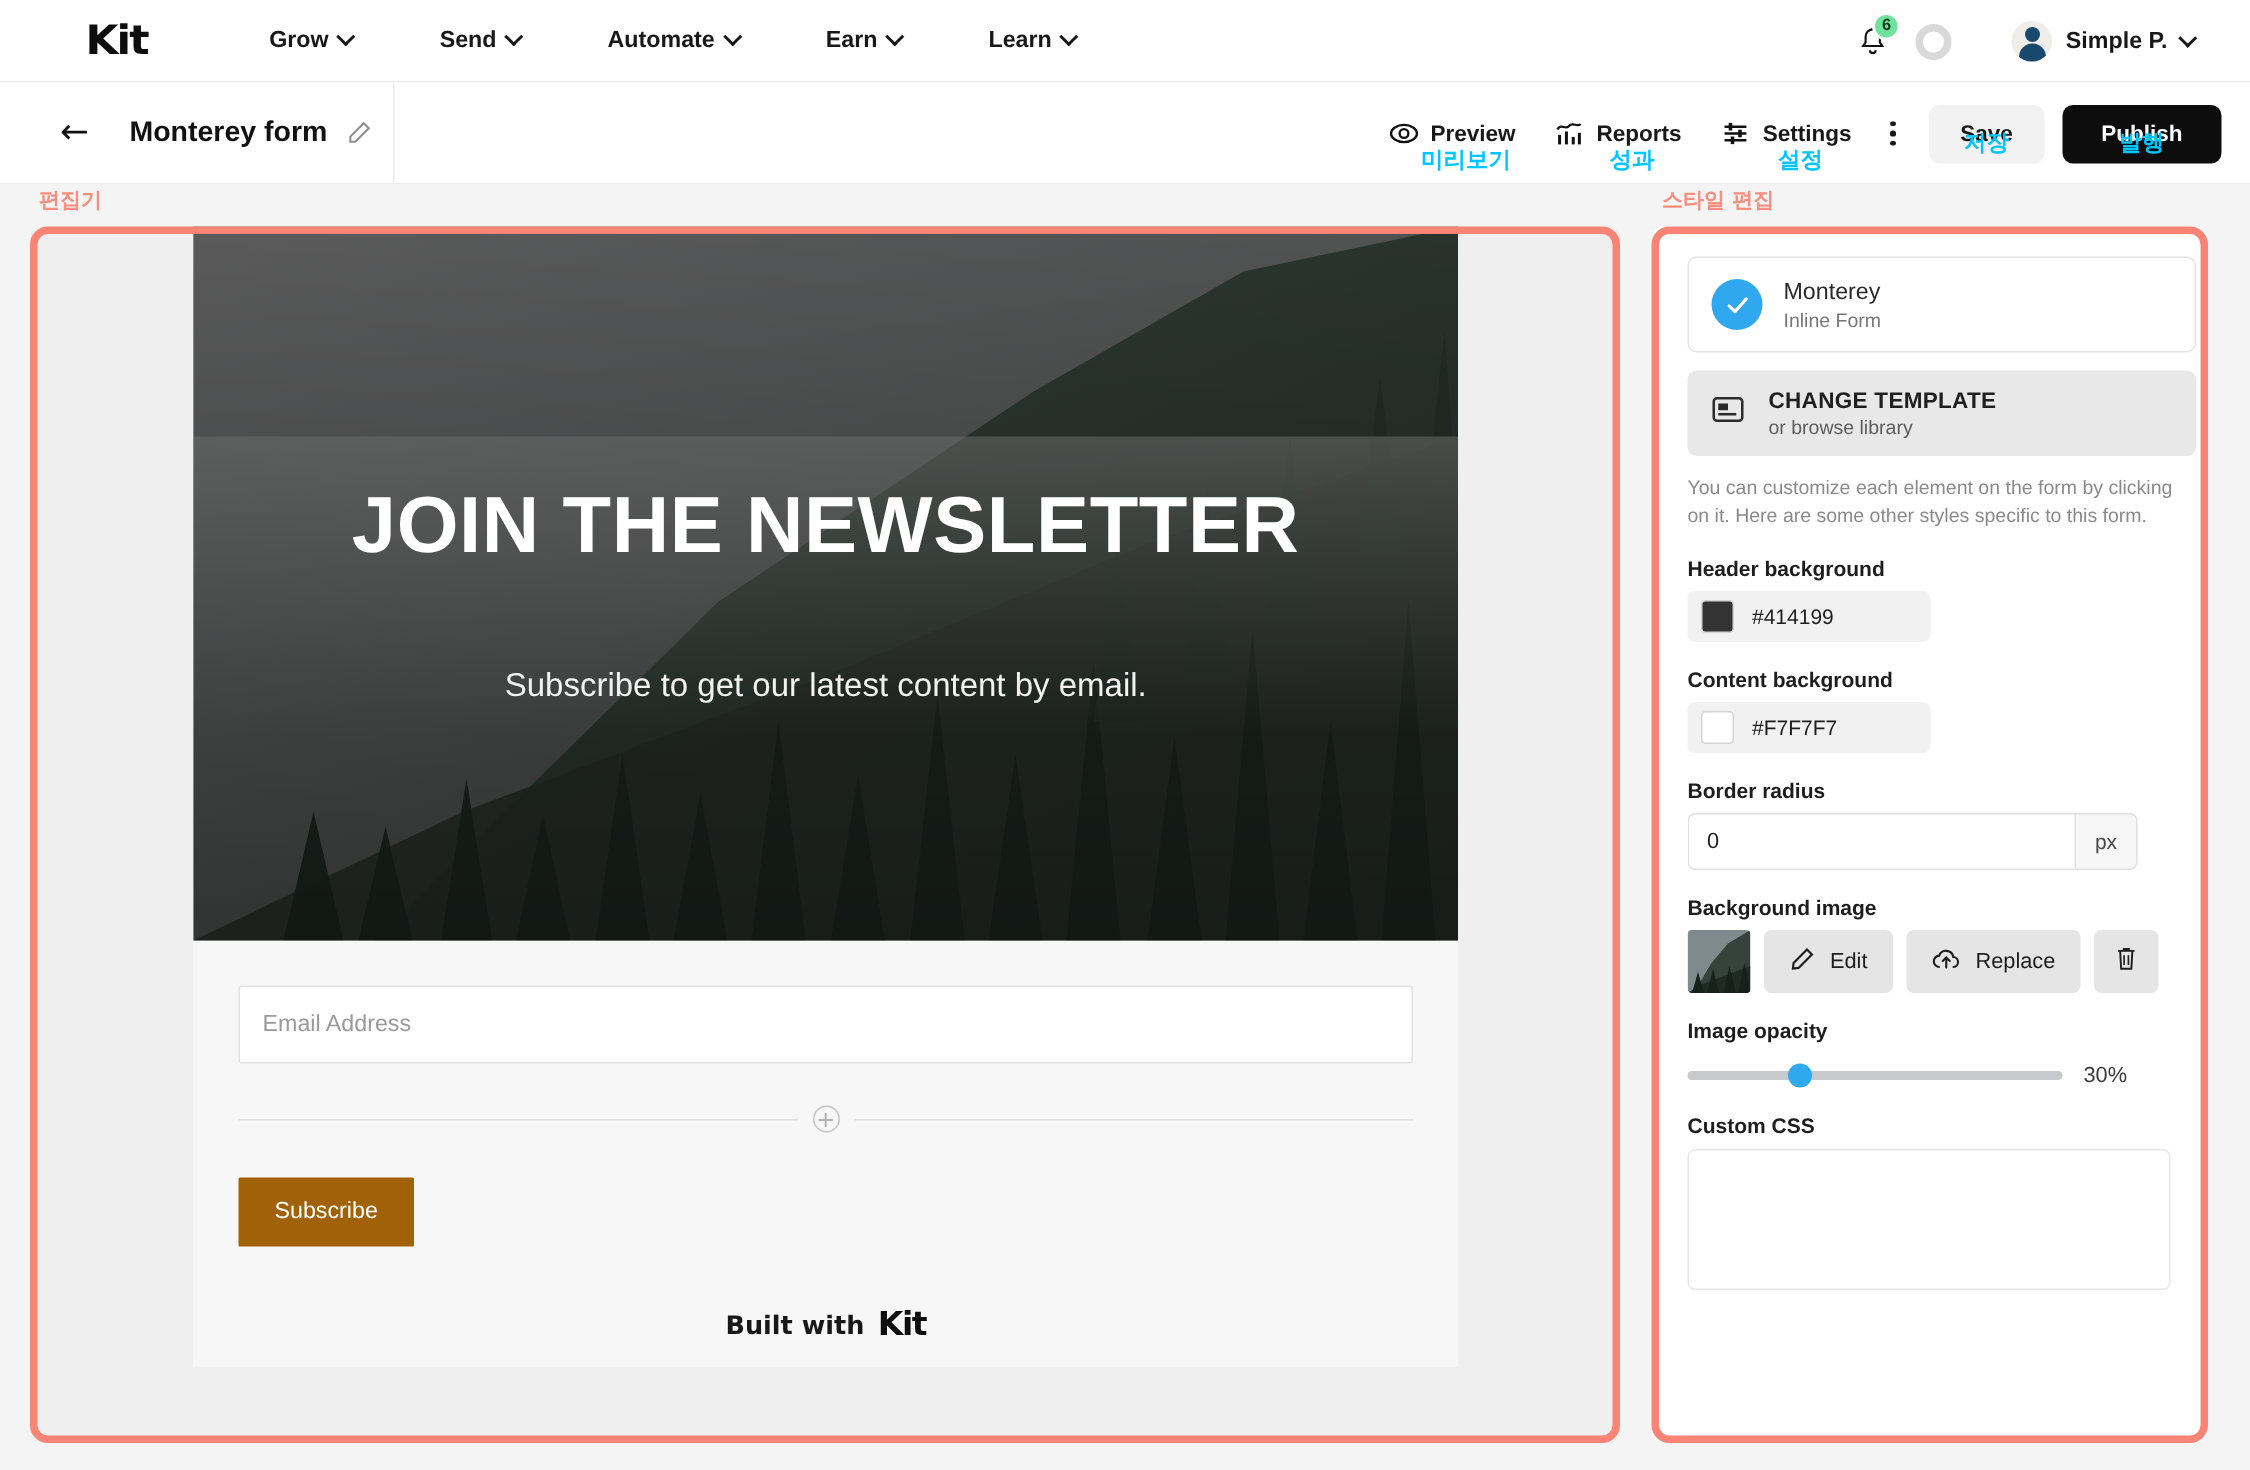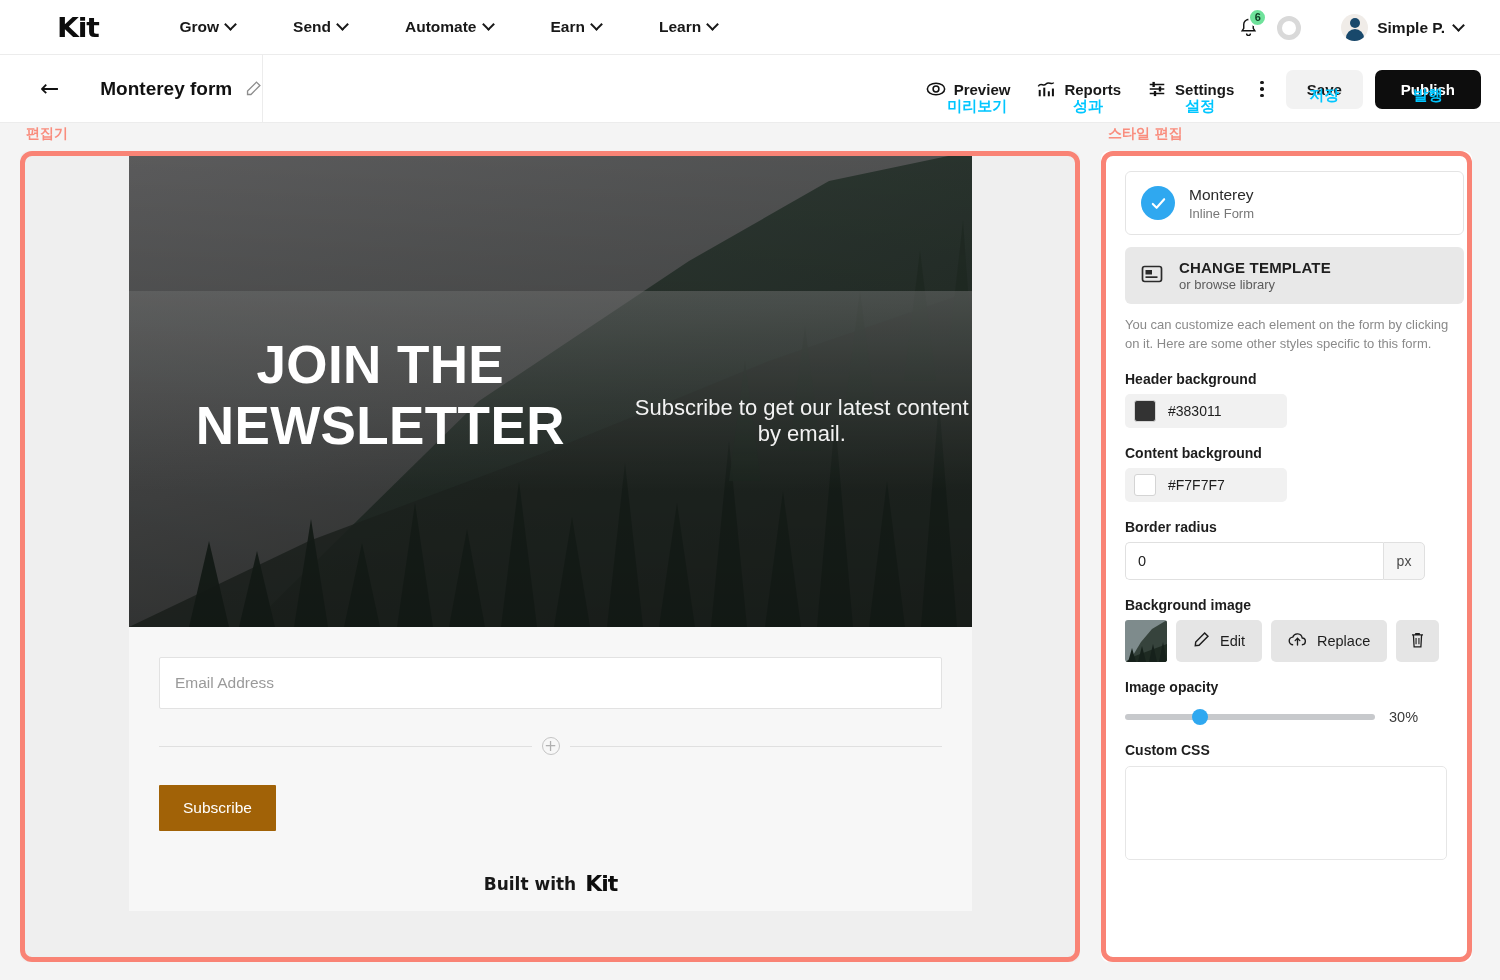--- a/index.html
+++ b/index.html
@@ -78,21 +78,21 @@
     height: 68px; width: 1500px; background: #fff;
     display: flex; align-items: center;
     border-bottom: 1px solid #ececec;
     position: relative;
   }
   .back-arrow {
     margin-left: 40px; font-size: 23px; color:#111; cursor: pointer;
     line-height: 1; font-family: "DejaVu Sans", sans-serif;
   }
   .form-title {
-    margin-left: 41px; font-size: 19px; font-weight: 700; color: #111;
+    margin-left: 27px; font-size: 19px; font-weight: 700; color: #111;
   }
   .pencil {
     margin-left: 13px; width: 17px; height: 17px; cursor:pointer;
     position: relative; display:inline-block;
   }
   .divider-v {
     position:absolute; left: 262px; top: 0; width: 1px; height: 68px; background: #ececec;
   }
   .subbar-right {
     position: absolute; right: 19px; top: 0; height: 68px;
@@ -152,21 +152,21 @@
   .form-card {
     position: absolute; left: 109px; top: 0px;
     width: 843px; height: 760px;
     background: #F7F7F7;
     display: flex; flex-direction: column;
   }
   .hero {
     width: 843px; height: 476px;
     background: #333333;
     position: relative; overflow: hidden;
-    display: flex; align-items: center; justify-content: center;
+    display: flex; flex-direction: column; align-items: center; justify-content: center;
   }
   .hero-bg { position: absolute; inset: 0; }
   .hero h1 {
     position: relative; z-index: 3;
     color: #fff; font-size: 53px; font-weight: 700;
     letter-spacing: 0.4px; text-align: center;
     font-family: "Liberation Sans", sans-serif;
     margin-top: 12px;
   }
   .hero p {
@@ -508,21 +508,21 @@
           <div class="ct-title">CHANGE TEMPLATE</div>
           <div class="ct-sub">or browse library</div>
         </div>
       </div>
 
       <div class="hint">You can customize each element on the form by clicking on it. Here are some other styles specific to this form.</div>
 
       <div class="field-label">Header background</div>
       <div class="swatch-row">
         <span class="swatch" style="background:#333333"></span>
-        <span class="swatch-val">#383011</span>
+        <span class="swatch-val">#414199</span>
       </div>
 
       <div class="field-label">Content background</div>
       <div class="swatch-row">
         <span class="swatch" style="background:#FFFFFF"></span>
         <span class="swatch-val">#F7F7F7</span>
       </div>
 
       <div class="field-label">Border radius</div>
       <div class="radius-row">

